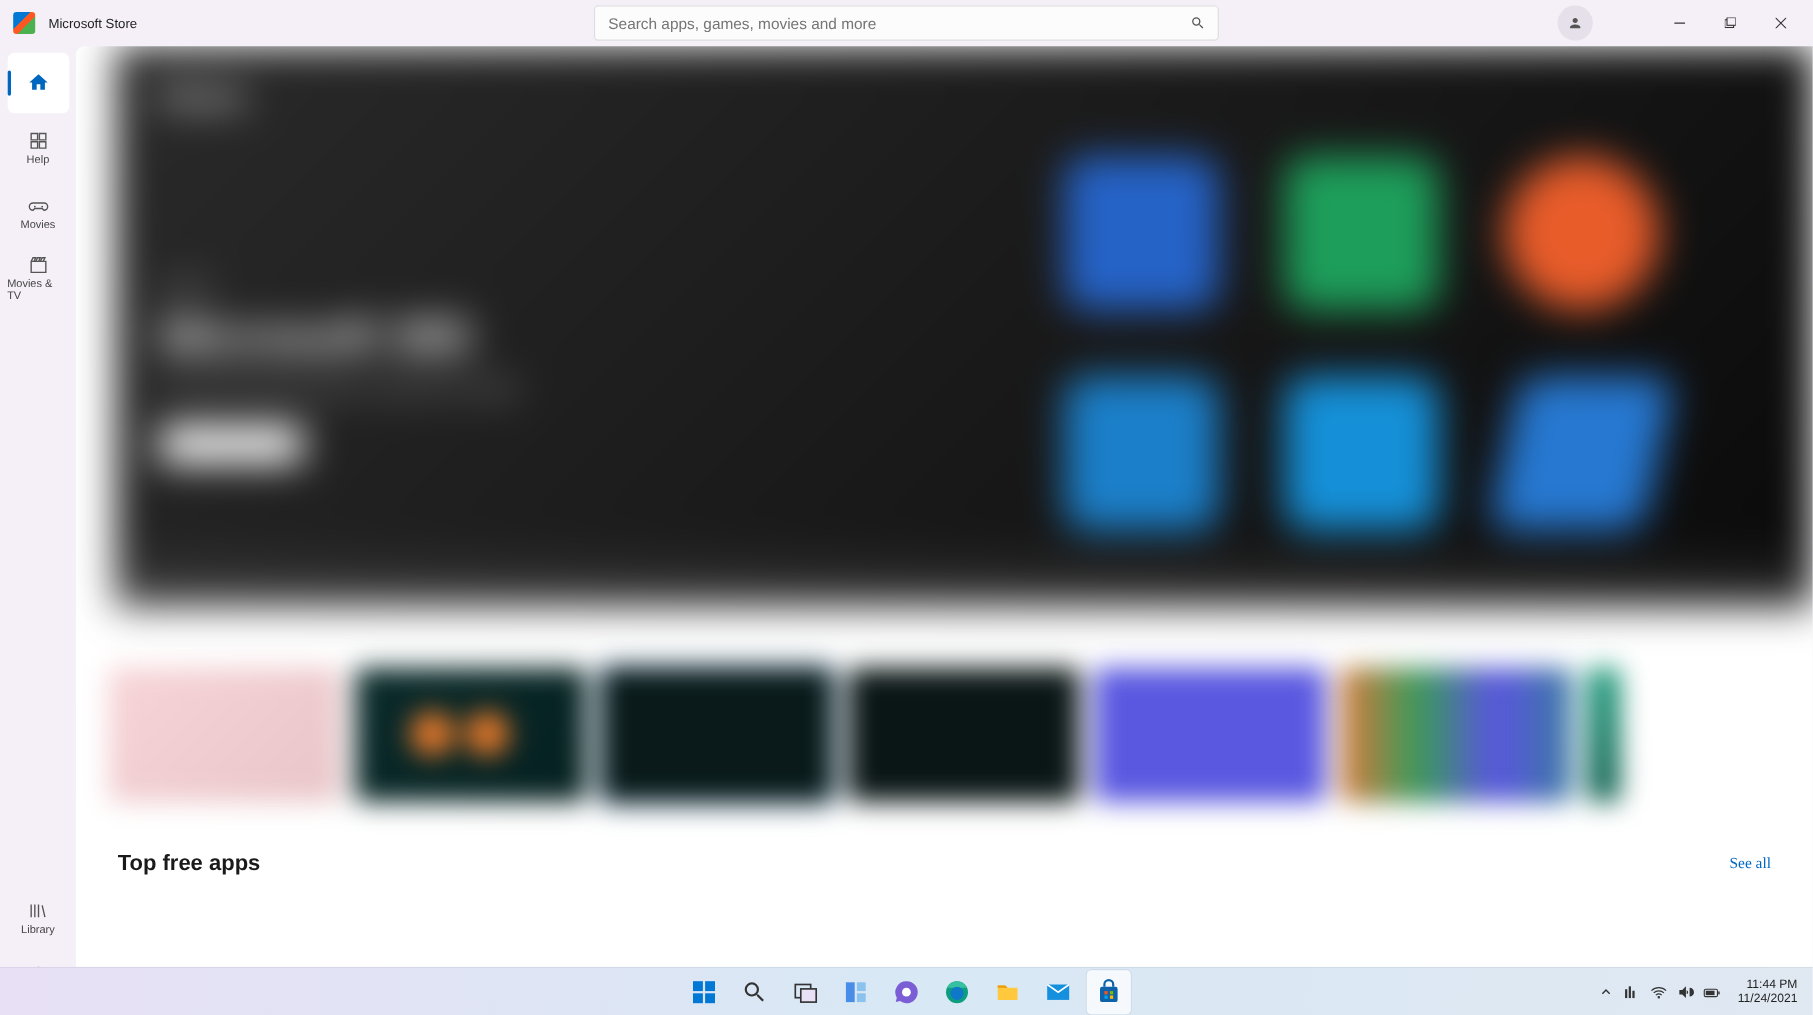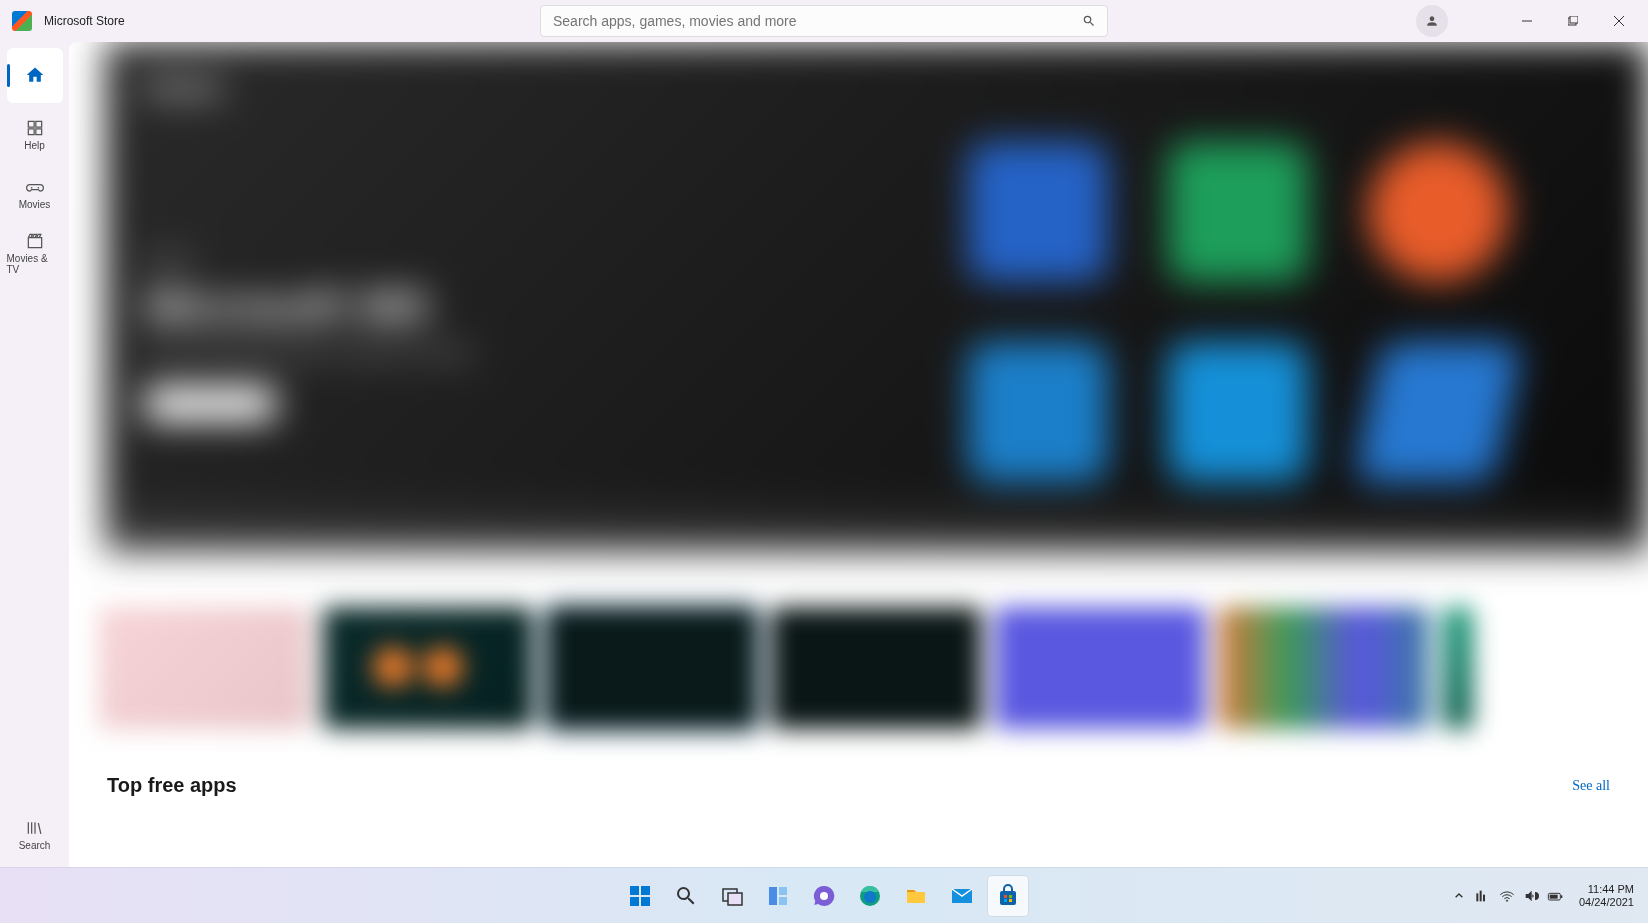--- a/index.html
+++ b/index.html
@@ -49,21 +49,21 @@
     .t3{ background: #0a1a1a; outline: 3px solid #3a7aa8; }
     .t4{ background: #0a1515; }
     .t5{ background: #5a58e0; }
     .t6{ background: linear-gradient(90deg,#d87a3a,#3a9a5a,#5a55e0,#3a7aa0); }
     .t7{ background: linear-gradient(180deg, #1a9a7a, #0a5a4a); width: 30px; }
     
     .section-header { position: absolute; top: 732px; left: 38px; right: 38px; display: flex; justify-content: space-between; align-items: center; }
     .section-title { font-size: 20px; font-weight: 600; color: #1a1a1a; }
     .see-all { font-size: 14px; color: #0067c0; font-family: Liberation Serif, serif; }
     
-    .taskbar { position: absolute; bottom: 0; left: 0; right: 0; height: 56px; background: linear-gradient(90deg, #e8e0f5 0%, #d8e8f5 50%, #e0e8f2 100%); display: flex; align-items: center; justify-content: center; border-top: 1px solid rgba(0,0,0,0.05); }
+    .taskbar { position: absolute; bottom: 0; left: 0; right: 0; height: 44px; background: linear-gradient(90deg, #e8e0f5 0%, #d8e8f5 50%, #e0e8f2 100%); display: flex; align-items: center; justify-content: center; border-top: 1px solid rgba(0,0,0,0.05); }
     .tb-center { display: flex; gap: 6px; }
     .tb-item { width: 40px; height: 40px; display: flex; align-items: center; justify-content: center; border-radius: 4px; }
     .tb-item.active { background: rgba(255,255,255,0.75); box-shadow: 0 0 0 1px rgba(0,0,0,0.05); }
     .tb-item svg { width: 24px; height: 24px; }
     .tb-right { position: absolute; right: 8px; display: flex; align-items: center; gap: 10px; }
     .tb-tray { display: flex; gap: 8px; align-items: center; }
     .tb-tray svg { width: 16px; height: 16px; fill: #333; }
     .tb-clock { text-align: right; font-size: 11px; line-height: 13px; color: #222; padding: 0 6px; }
   </style>
 </head>
@@ -131,21 +131,21 @@
       <svg viewBox="0 0 24 24">
           <path fill="none" stroke="#555" stroke-width="1.5" d="M4 8h16v12H4zM4 8l2-4h3l-2 4M9 8l2-4h3l-2 4M14 8l2-4h3l-2 4"></path>
         </svg>
       <span class="nav-label">Movies &amp; TV</span>
     </div>
     <div class="sidebar-spacer"></div>
     <div class="nav-item">
       <svg viewBox="0 0 24 24">
           <path fill="none" stroke="#555" stroke-width="1.5" d="M4 5v14M8 5v14M12 5v14M16 6l3 13"></path>
         </svg>
-      <span class="nav-label">Search</span>
+      <span class="nav-label">Library</span>
     </div>
     <div class="nav-item">
       <svg viewBox="0 0 24 24">
           <circle cx="12" cy="12" r="9" fill="none" stroke="#555" stroke-width="1.5"></circle>
           <path fill="none" stroke="#555" stroke-width="1.5" d="M9.5 9a2.5 2.5 0 115 0c0 1.5-2.5 2-2.5 3.5"></path>
           <circle cx="12" cy="16" r="0.8" fill="#555"></circle>
         </svg>
       <span class="nav-label">Help</span>
     </div>
   </div>
@@ -263,16 +263,16 @@
           <path d="M4 9v6h4l5 5V4L8 9H4zm12 3a3 3 0 00-2-2.8v5.6a3 3 0 002-2.8zm2-6v12a6 6 0 000-12z"></path>
         </svg>
       <svg viewBox="0 0 24 24">
           <rect x="2" y="8" width="18" height="10" rx="2" fill="none" stroke="#333" stroke-width="1.5"></rect>
           <rect x="21" y="11" width="2" height="4" fill="#333"></rect>
           <rect x="4" y="10" width="12" height="6" fill="#333"></rect>
         </svg>
     </div>
     <div class="tb-clock">
       <div>11:44 PM</div>
-      <div>04/24/2021</div>
+      <div>11/24/2021</div>
     </div>
   </div>
 </div>
 
 </body></html>

